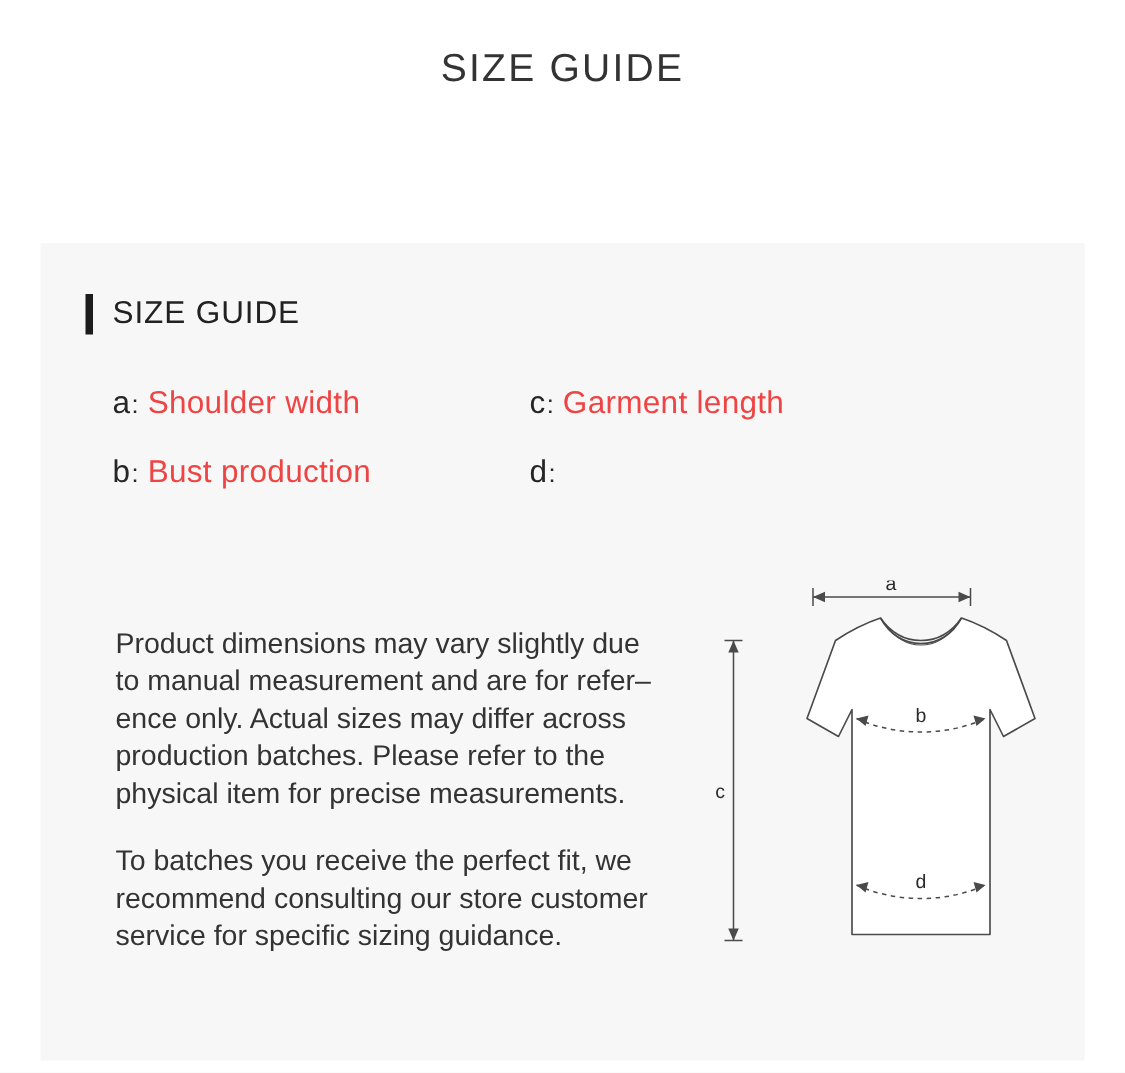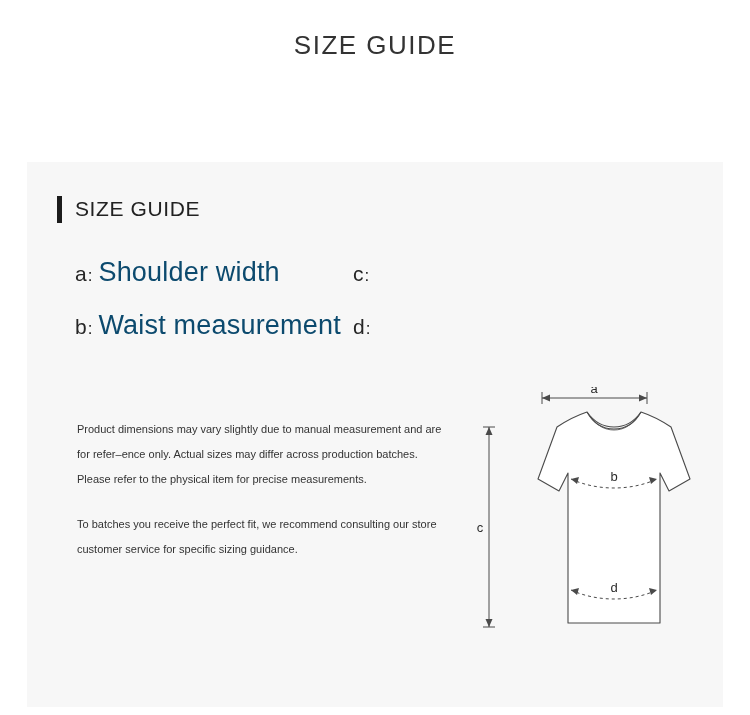--- a/index.html
+++ b/index.html
@@ -80,30 +80,30 @@
   .legend-key {
     font-size: 21px;
     color: #262626;
   }
   .legend-colon {
     margin: 0 6px 0 1px;
     font-size: 17px;
     color: #262626;
   }
   .legend-text {
-    font-size: 27px;
-    color: #0c4a6e;
+    font-size: 21px;
+    color: #ef4444;
     letter-spacing: 0.2px;
   }
   .notes {
     position: absolute;
     top: 255px;
     left: 50px;
     width: 365px;
-    font-size: 11px;
+    font-size: 19px;
     line-height: 25px;
     color: #333333;
   }
   .notes p {
     margin: 0 0 20px 0;
   }
   .notes p:last-child { margin-bottom: 0; }
 
   .diagram {
     position: absolute;
@@ -136,27 +136,28 @@
     <div class="legend">
       <div class="legend-row">
         <div class="legend-cell first">
           <span class="legend-key">a</span>
           <span class="legend-colon">:</span>
           <span class="legend-text">Shoulder width</span>
         </div>
         <div class="legend-cell">
           <span class="legend-key">c</span>
           <span class="legend-colon">:</span>
+          <span class="legend-text">Garment length</span>
         </div>
       </div>
       <div class="legend-row">
         <div class="legend-cell first">
           <span class="legend-key">b</span>
           <span class="legend-colon">:</span>
-          <span class="legend-text">Waist measurement</span>
+          <span class="legend-text">Bust production</span>
         </div>
         <div class="legend-cell">
           <span class="legend-key">d</span>
           <span class="legend-colon">:</span>
         </div>
       </div>
     </div>
 
     <div class="notes">
       <p>Product dimensions may vary slightly due to manual measurement and are for refer–ence only. Actual sizes may differ across production batches. Please refer to the physical item for precise measurements.</p>

